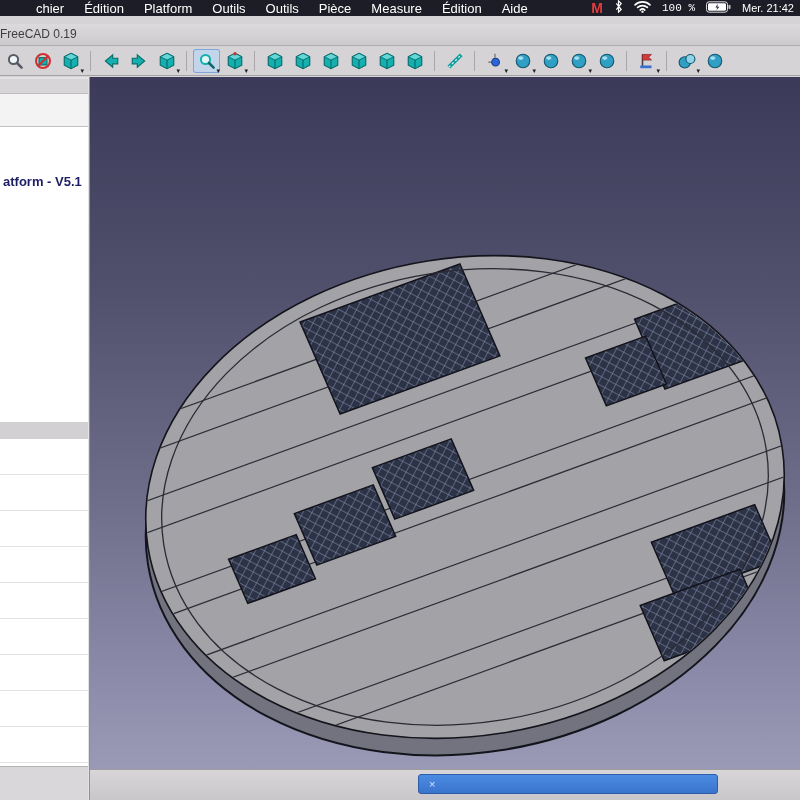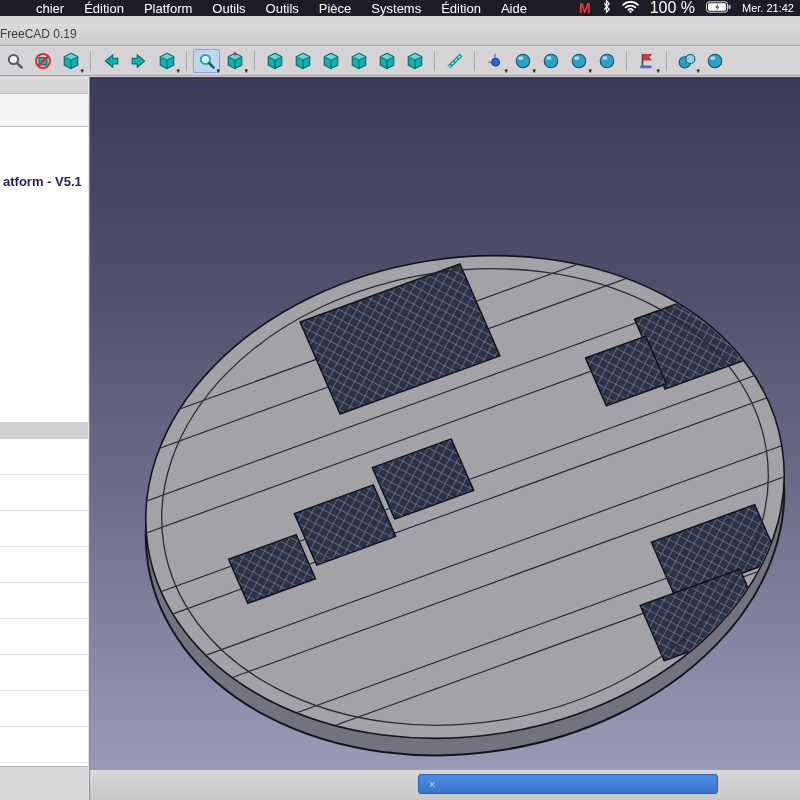--- a/index.html
+++ b/index.html
@@ -10,21 +10,21 @@
   }
   
   .menubar{
     position:absolute;top:0;left:0;right:0;height:16px;
     background:#1d1d27;color:#fff;font-size:13px;
     display:flex;align-items:center;padding-left:26px;box-sizing:border-box;
   }
   .mb-item{padding:0 10px;white-space:nowrap;}
   .mb-status{margin-left:auto;display:flex;align-items:center;gap:11px;padding-right:6px;}
   .mb-logo{color:#e23c3c;font-weight:bold;font-size:14px;}
-  .mb-batt-pct{font-size:16px;}
+  .mb-batt-pct{font-size:11px;font-family:Liberation Mono, monospace;}
   .mb-clock{font-size:11px;white-space:nowrap;}
   
   .titlebar{
     position:absolute;top:24px;left:0;right:0;height:21px;
     background:linear-gradient(#dcdadc,#cccacd);
     border-bottom:1px solid #aeacae;
     font-size:12px;color:#3e3e3e;line-height:21px;
   }
   
   .toolbar{
@@ -69,21 +69,21 @@
 <body>
 
 <div class="menubar">
   <span style="display:flex;">
       <span class="mb-item">chier</span>
       <span class="mb-item">Édition</span>
       <span class="mb-item">Platform</span>
       <span class="mb-item">Outils</span>
       <span class="mb-item">Outils</span>
       <span class="mb-item">Pièce</span>
-      <span class="mb-item">Systems</span>
+      <span class="mb-item">Measure</span>
       <span class="mb-item">Édition</span>
       <span class="mb-item">Aide</span>
     </span>
   <span class="mb-status">
     <span class="mb-logo">M</span>
     <span>
       <svg width="9" height="13" viewBox="0 0 8 12">
           <path d="M2 3.2 L6.5 8.8 L4 11.2 L4 .8 L6.5 3.2 L2 8.8" fill="none" stroke="#ffffff" stroke-width="1.1"></path>
         </svg>
     </span>

